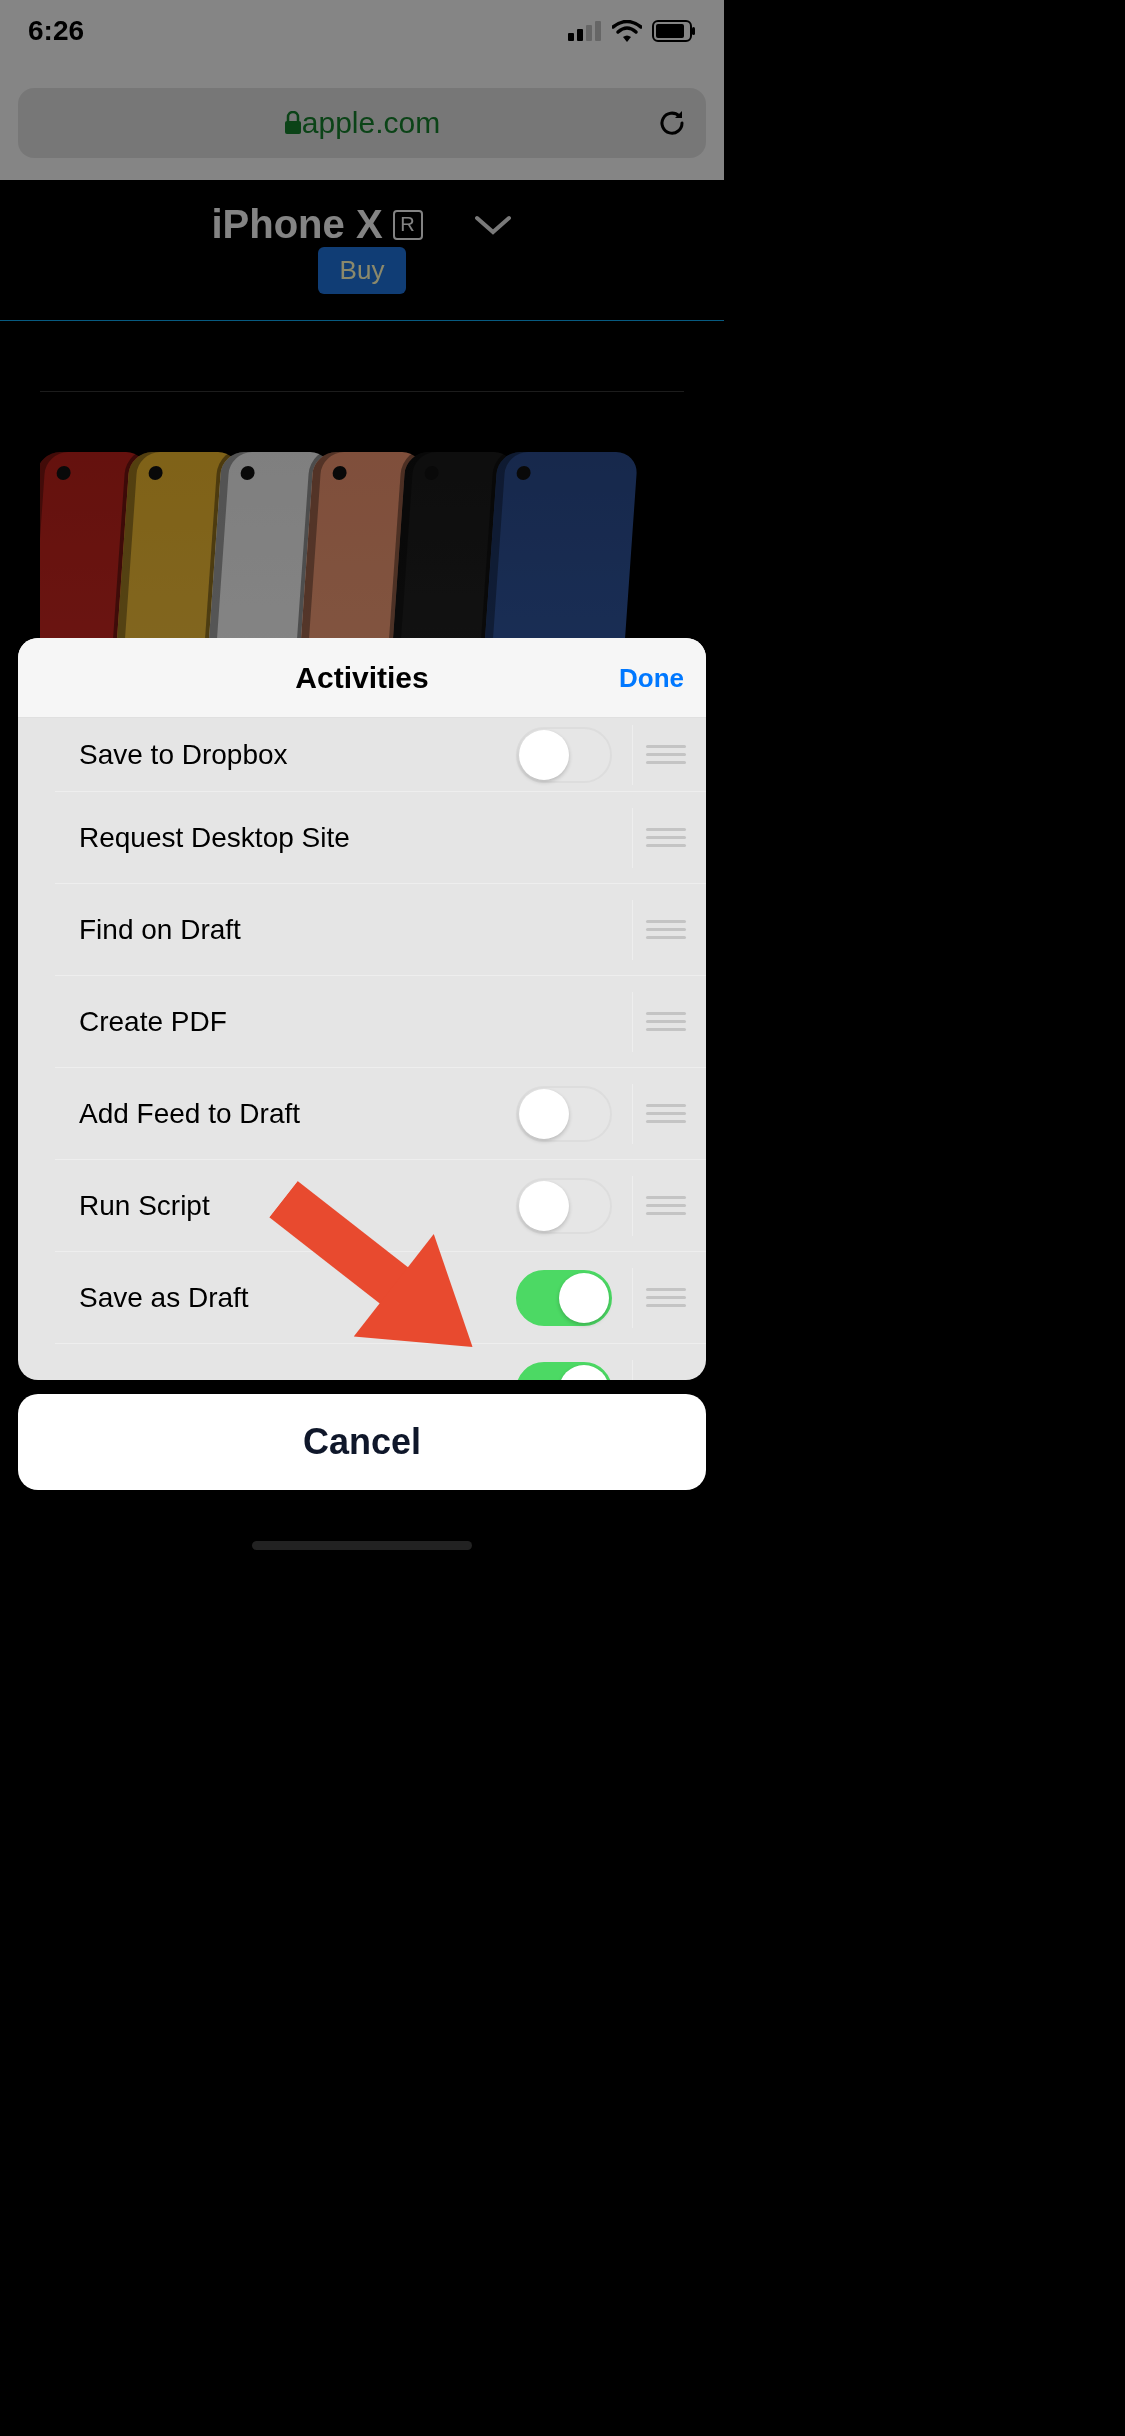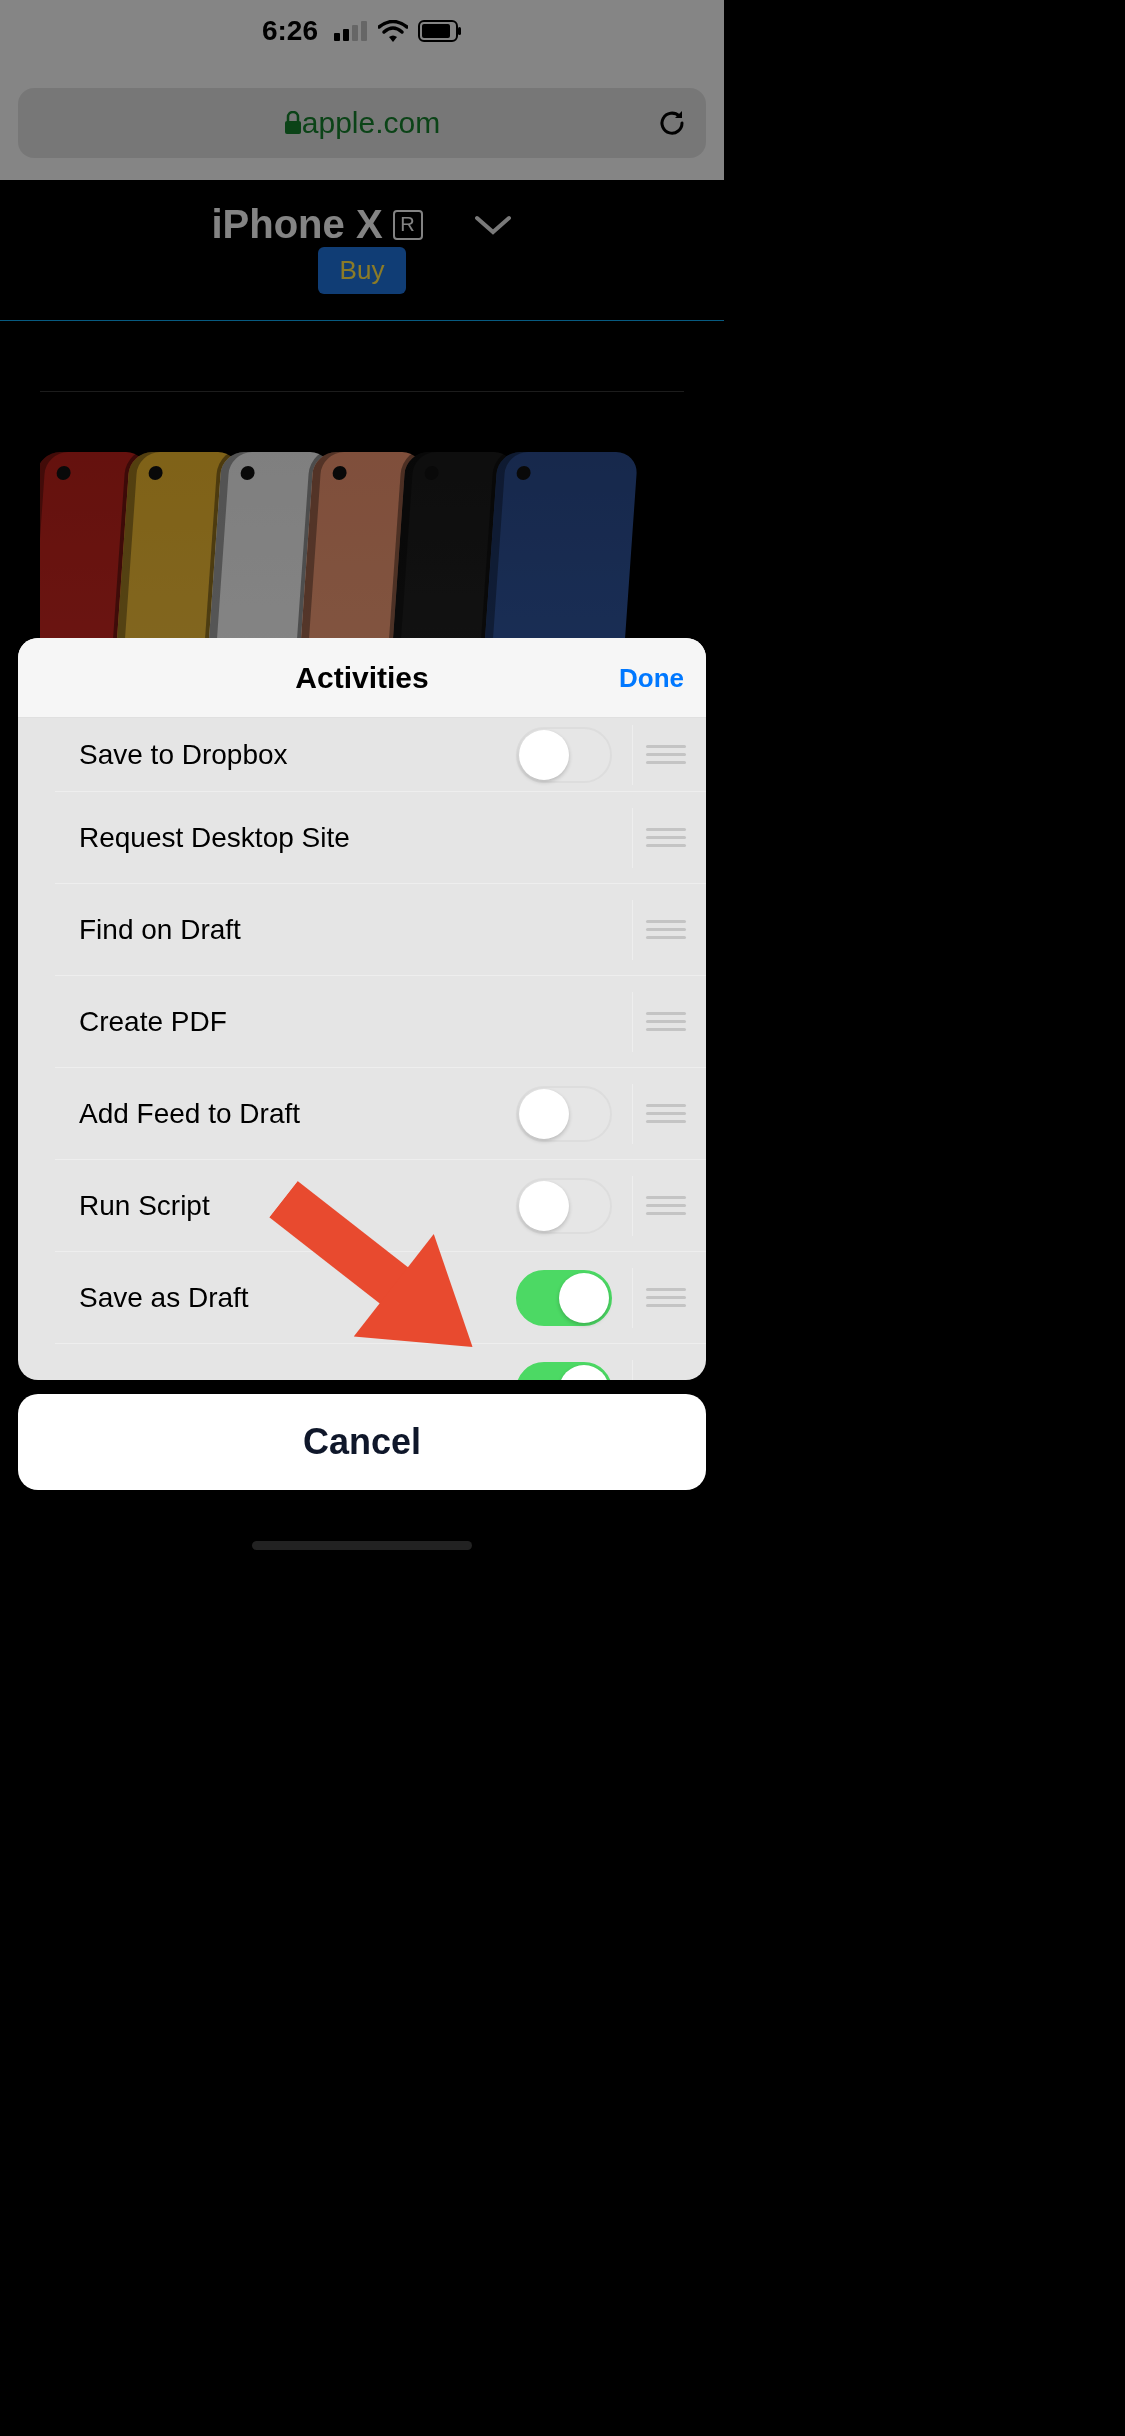--- a/index.html
+++ b/index.html
@@ -19,21 +19,21 @@
       pointer-events: none;
     }
     
     .status-bar {
       position: absolute;
       top: 0; left: 0; right: 0;
       height: 62px;
       background: #f2f2f2;
       display: flex;
       align-items: center;
-      justify-content: center;
+      justify-content: space-between;
       padding: 12px 28px;
       z-index: 2;
       gap: 16px;
     }
     .status-time { font-size: 28px; font-weight: 600; }
     .status-icons { display: flex; align-items: center; gap: 10px; }
     .url-bar-wrap {
       position: absolute;
       top: 62px; left: 0; right: 0;
       height: 118px;
@@ -83,21 +83,21 @@
     .r-badge {
       width: 30px; height: 30px;
       border: 2px solid #eee;
       border-radius: 4px;
       display: inline-flex; align-items:center; justify-content:center;
       font-size: 20px; font-weight: 400; color:#eee;
     }
     .chevron-prod { margin-left: 40px; }
     .buy-btn {
       background: #1e6fd6;
-      color: #fde047;
+      color: #fef9c3;
       border: none;
       font-size: 26px;
       padding: 8px 22px;
       border-radius: 6px;
     }
     .phones {
       margin: 70px 40px 0;
       border-top: 1px solid #333;
       padding-top: 60px;
       display: flex;

